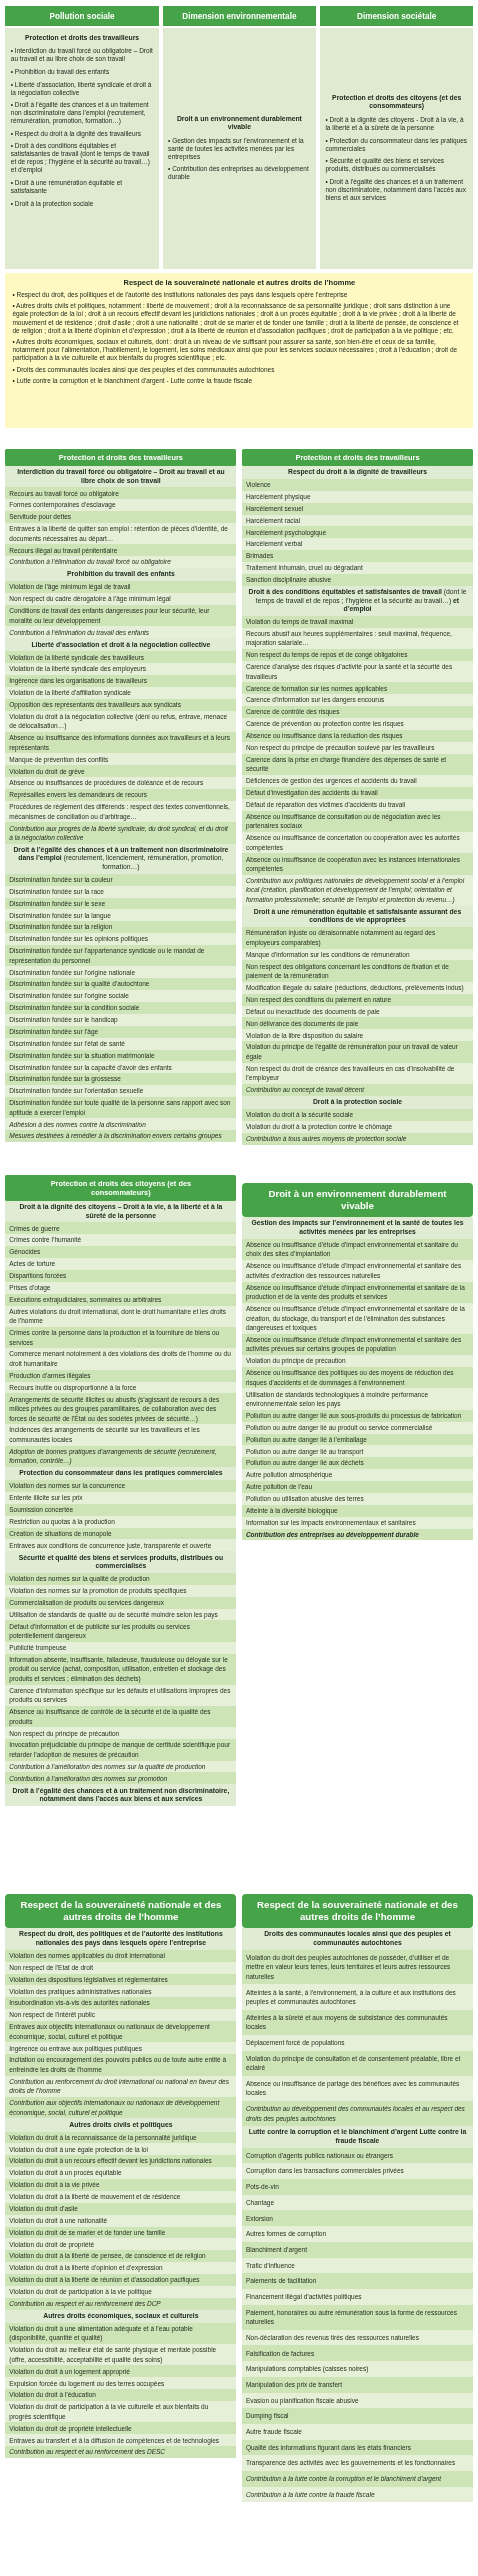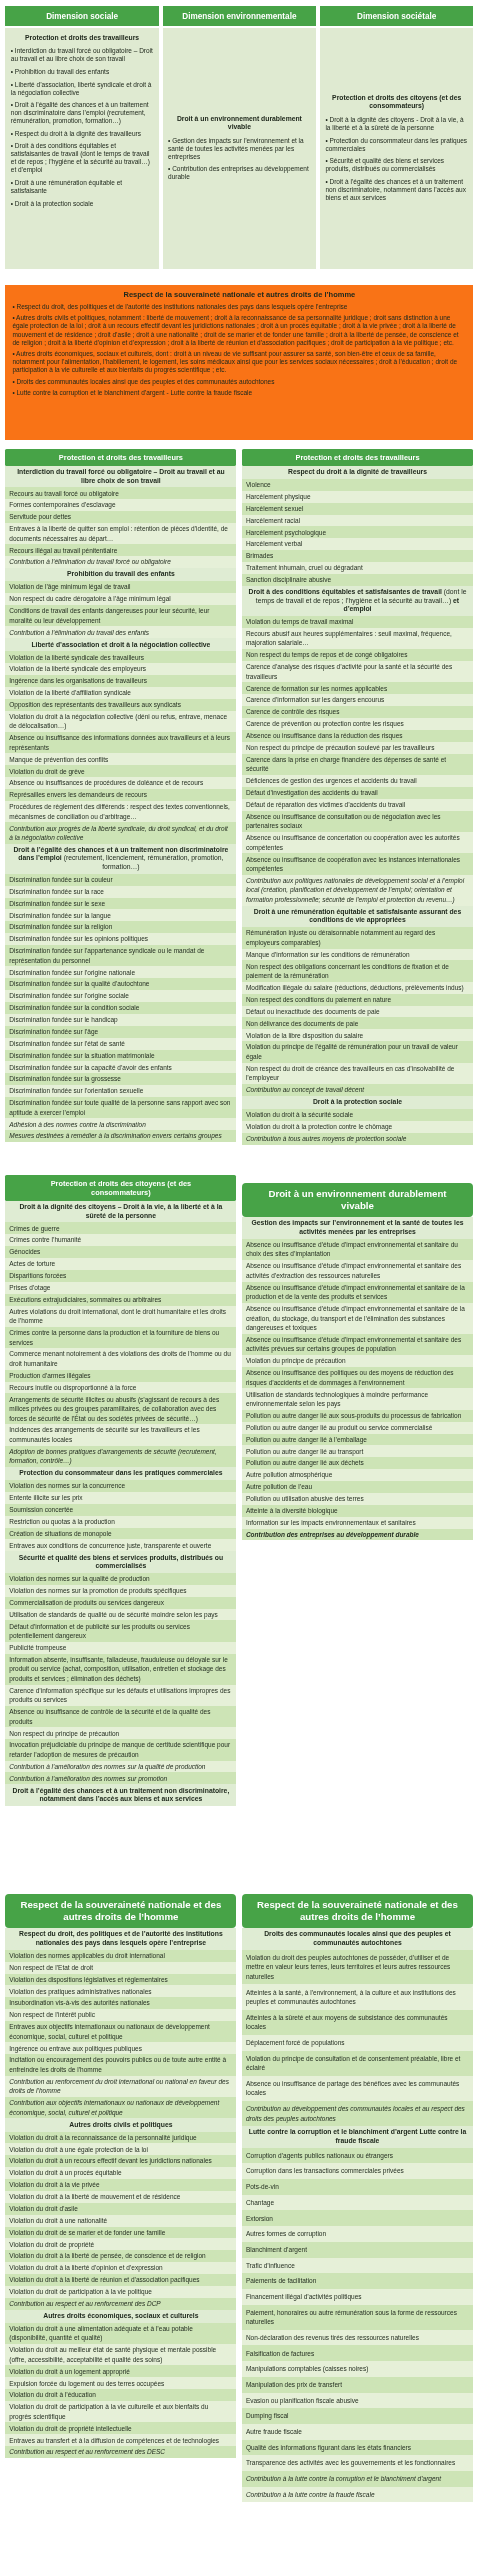--- a/index.html
+++ b/index.html
@@ -16,21 +16,21 @@
     font-size:8.2px;padding:5.4px 1.6px;letter-spacing:0;
   }
   .dim-body{
     background:#dfead1;margin-top:1.6px;height:241px;box-sizing:border-box;
     padding:3.9px 5.4px;font-size:6.5px;line-height:8px;display:flex;flex-direction:column;
   }
   .dim-body.vcenter{justify-content:center;}
   .dim-title{font-weight:bold;text-align:center;margin:2.3px 3.1px 3.1px;font-size:6.8px;line-height:8.2px;}
   .bullet{margin:2.3px 0;}
   .span-section{
-    background:#f97316;margin-top:16px;padding:5.4px 7px 6.2px;font-size:6.5px;
+    background:#fef9c3;margin-top:4px;padding:5.4px 7px 6.2px;font-size:6.5px;
     line-height:8.2px;min-height:155px;box-sizing:border-box;
   }
   .span-title{font-weight:bold;text-align:center;font-size:7.5px;margin:0.8px 0 3.9px;}
   .span-section .bullet{margin:3.1px 0;}
   
   .col{position:absolute;top:449px;width:231px;height:2127px;}
   .col-left{left:5.4px;}
   .col-right{left:242px;}
   .tbl{position:relative;width:100%;}
   .tbl.anchored{position:absolute;left:0;right:0;}
@@ -50,21 +50,21 @@
   .row.it{font-style:italic;}
   .row.bd{font-weight:bold;}
   .row.roomy{padding-top:3.1px;padding-bottom:3.1px;}
 </style>
 </head>
 <body>
 
 <div class="dim-table">
   <div class="dim-cols">
     <div class="dim-col">
-      <div class="dim-header">Dimension sociale</div>
+      <div class="dim-header">Pollution sociale</div>
       <div class="dim-body" id="dimbody0">
           <div class="dim-title">Protection et droits des travailleurs</div>
           <div class="bullet">• Interdiction du travail forcé ou obligatoire – Droit au travail et au libre choix de son travail</div>
           <div class="bullet">• Prohibition du travail des enfants</div>
           <div class="bullet">• Liberté d’association, liberté syndicale et droit à la négociation collective</div>
           <div class="bullet">• Droit à l’égalité des chances et à un traitement non discriminatoire dans l’emploi (recrutement, rémunération, promotion, formation…)</div>
           <div class="bullet">• Respect du droit à la dignité des travailleurs</div>
           <div class="bullet">• Droit à des conditions équitables et satisfaisantes de travail (dont le temps de travail et de repos ; l’hygiène et la sécurité au travail…) et d’emploi</div>
           <div class="bullet">• Droit à une rémunération équitable et satisfaisante</div>
           <div class="bullet">• Droit à la protection sociale</div>

